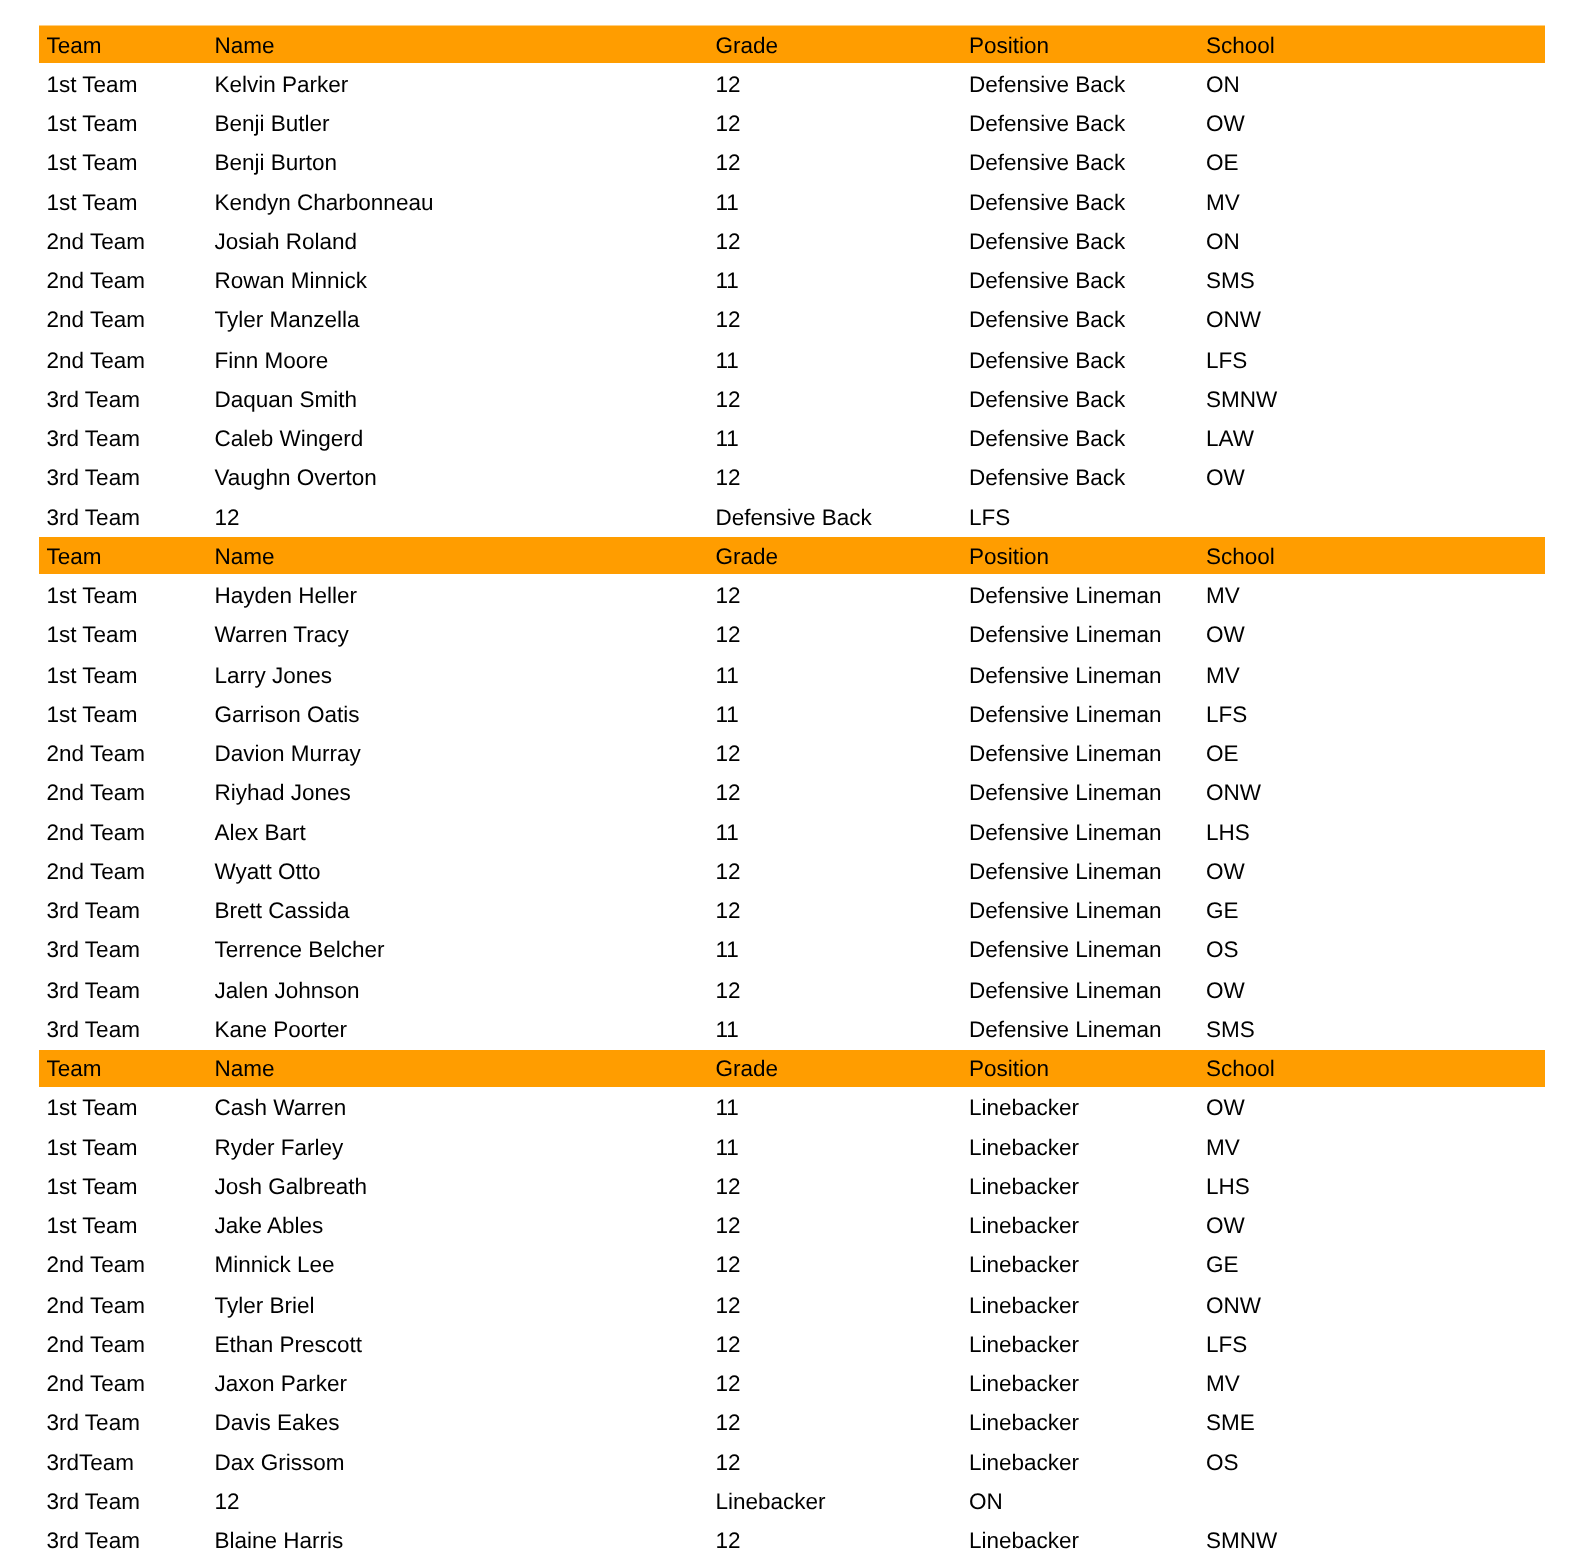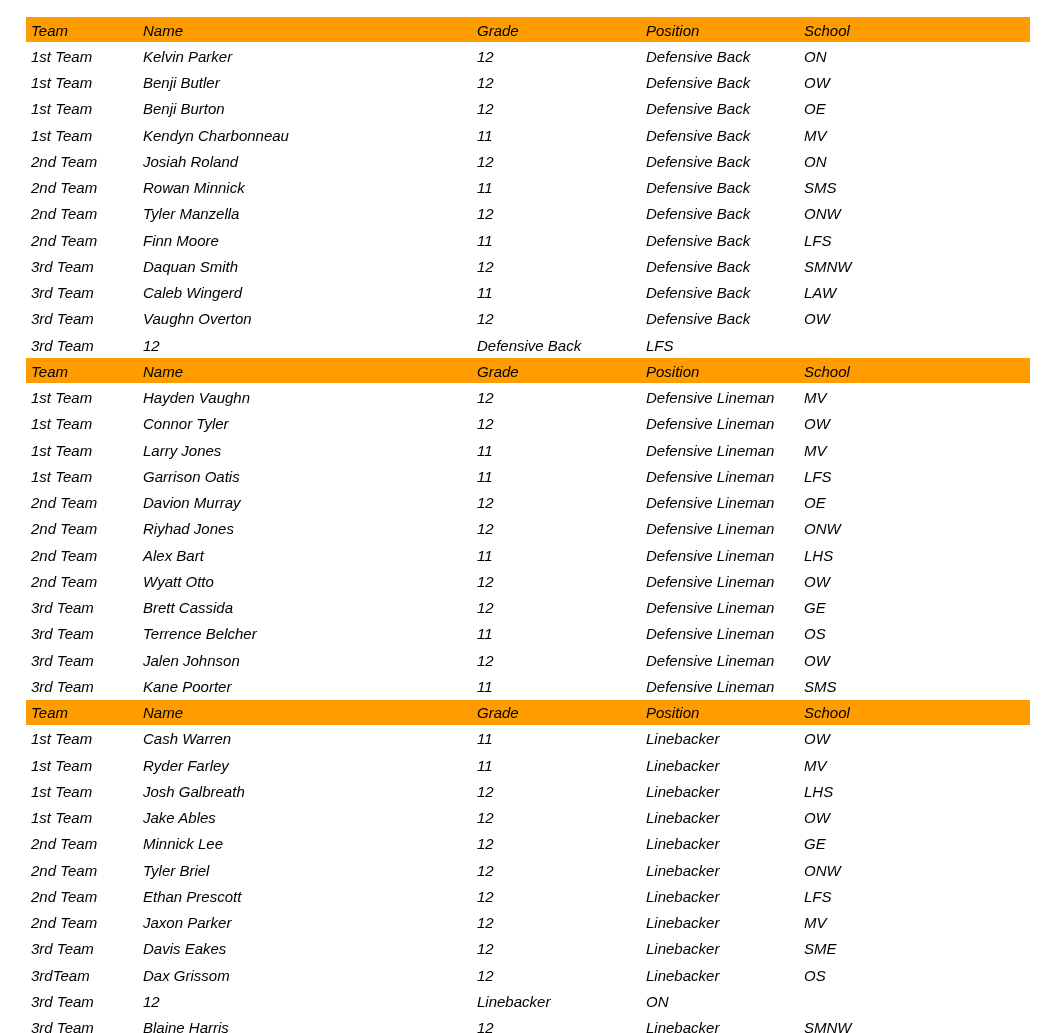--- a/index.html
+++ b/index.html
@@ -15,21 +15,20 @@
   }
   .doc {
     margin: 17px 0 0 26px;
     width: 1004px;
   }
   .row {
     display: grid;
     grid-template-columns: 117px 334px 169px 158px 226px;
     height: 26.25px;
     align-items: center;
-    font-style: italic;
   }
   .row.header {
     background: linear-gradient(to bottom, var(--accent) 0, var(--accent) 25px, transparent 25px);
   }
   .cell {
     white-space: nowrap;
     overflow: visible;
   }
   .cell.c1 { padding-left: 5px; }
 </style>
@@ -145,29 +144,29 @@
   <div class="row header">
     <div class="cell c1">Team</div>
     <div class="cell">Name</div>
     <div class="cell">Grade</div>
     <div class="cell">Position</div>
     <div class="cell">School</div>
   </div>
 
   <div class="row">
     <div class="cell c1">1st Team</div>
-    <div class="cell">Hayden Vaughn</div>
-    <div class="cell">12</div>
-    <div class="cell">Defensive Lineman</div>
-    <div class="cell">MV</div>
-  </div>
-
-  <div class="row">
-    <div class="cell c1">1st Team</div>
-    <div class="cell">Connor Tyler</div>
+    <div class="cell">Hayden Heller</div>
+    <div class="cell">12</div>
+    <div class="cell">Defensive Lineman</div>
+    <div class="cell">MV</div>
+  </div>
+
+  <div class="row">
+    <div class="cell c1">1st Team</div>
+    <div class="cell">Warren Tracy</div>
     <div class="cell">12</div>
     <div class="cell">Defensive Lineman</div>
     <div class="cell">OW</div>
   </div>
 
   <div class="row">
     <div class="cell c1">1st Team</div>
     <div class="cell">Larry Jones</div>
     <div class="cell">11</div>
     <div class="cell">Defensive Lineman</div>

